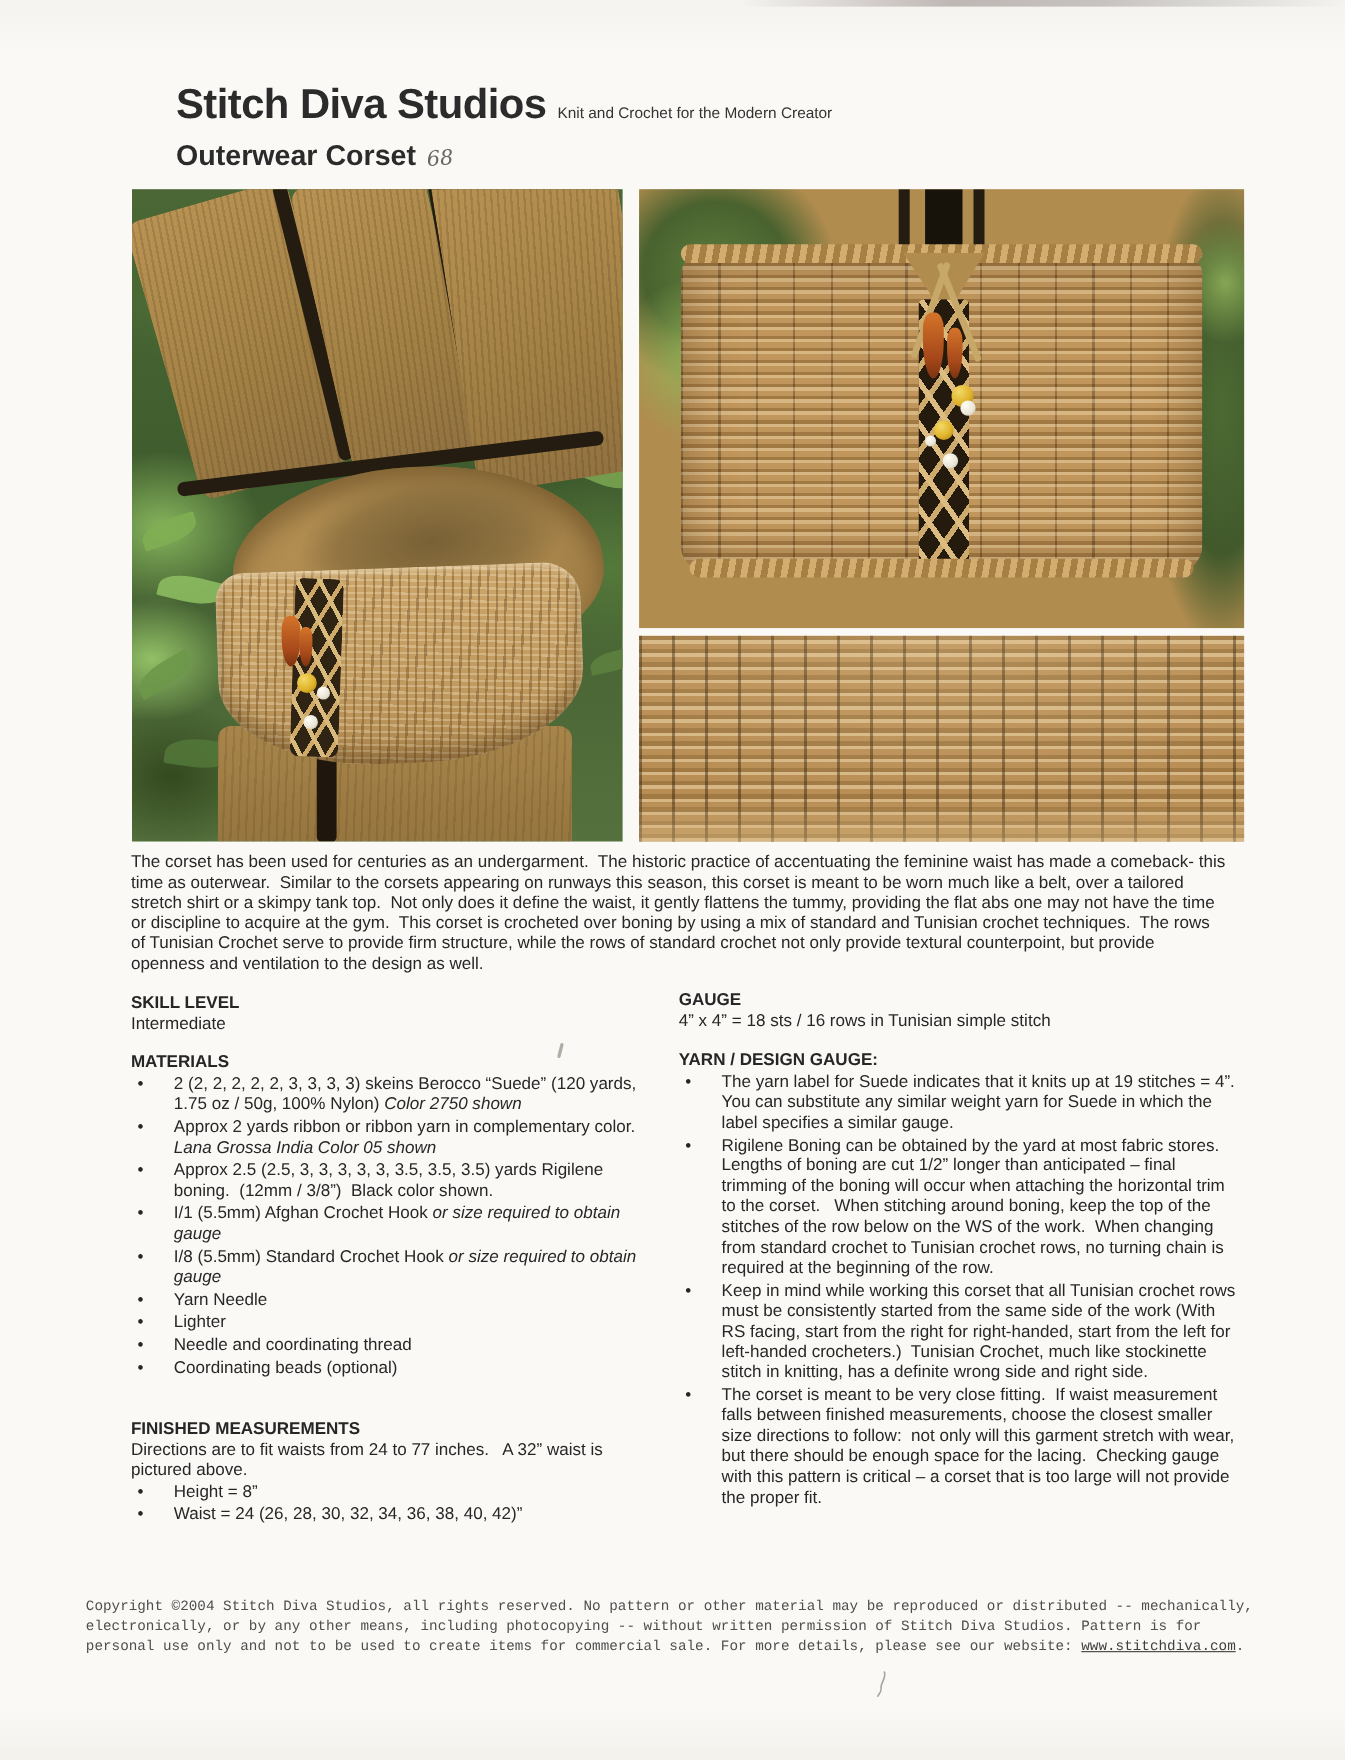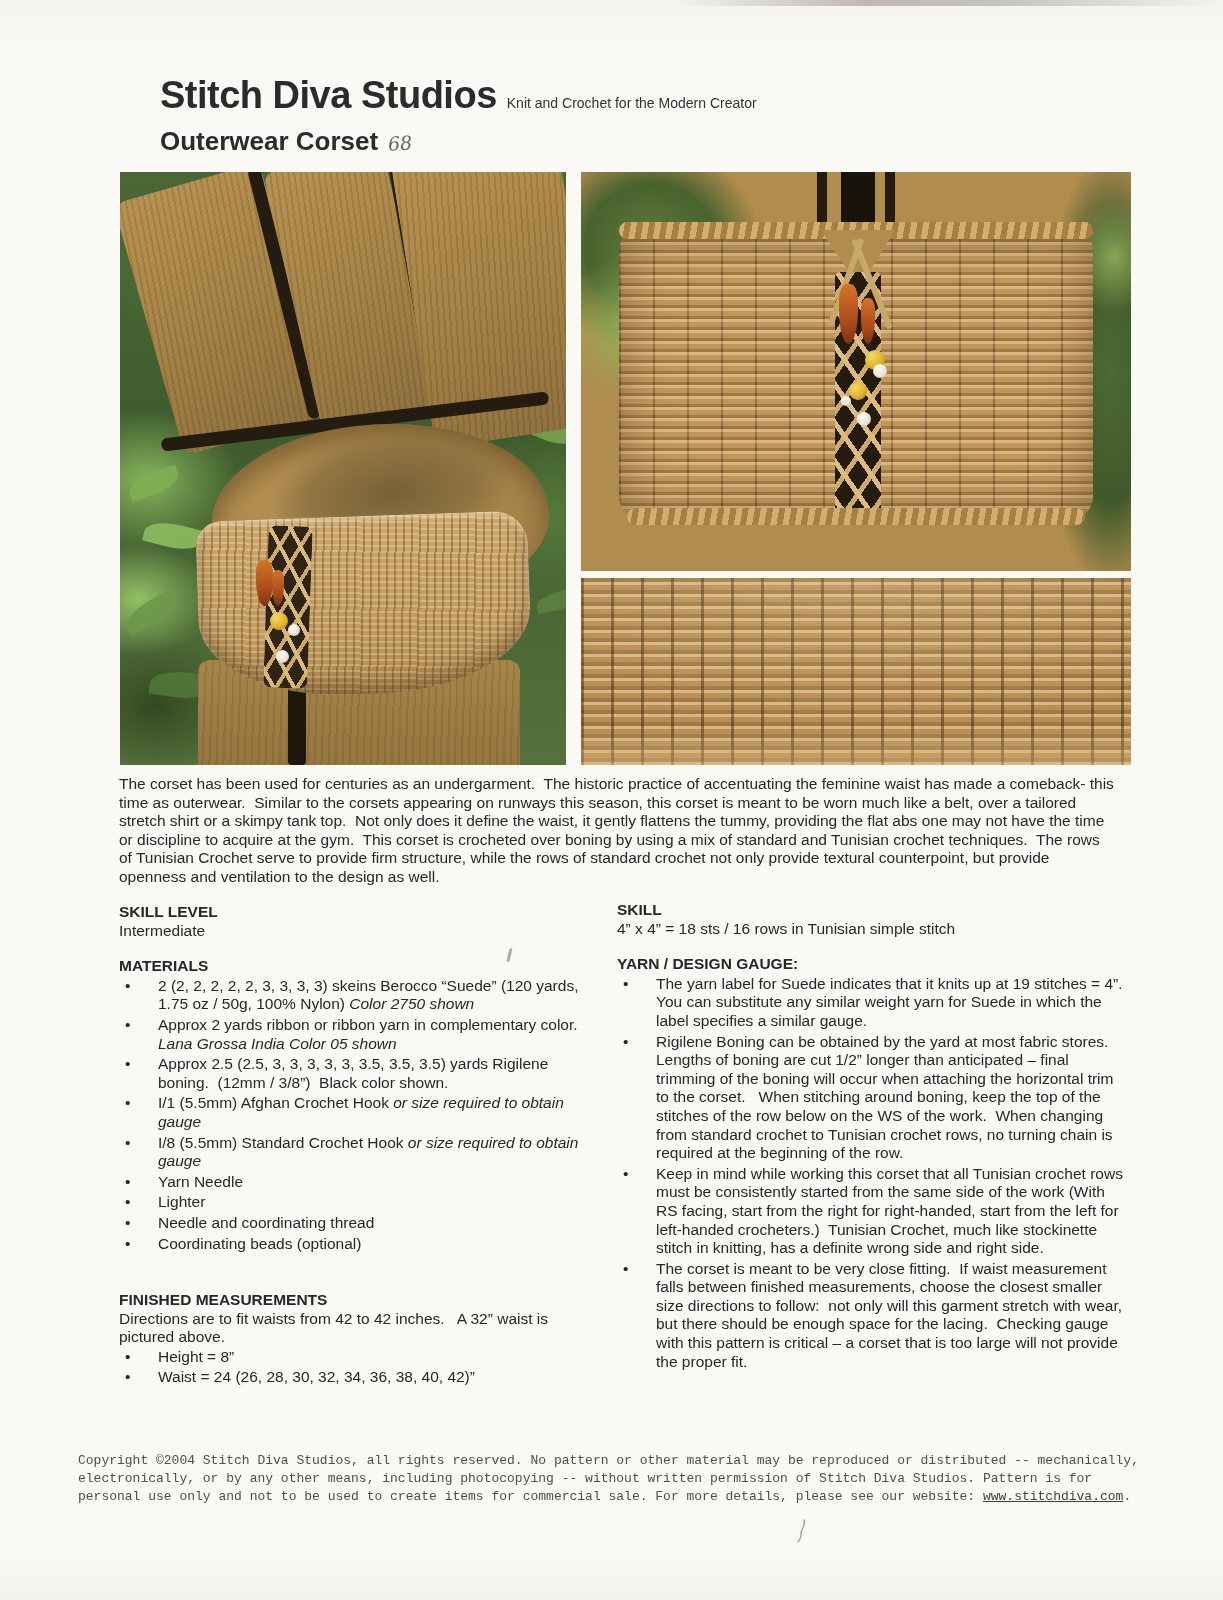--- a/index.html
+++ b/index.html
@@ -273,35 +273,35 @@
           <span class="dot">•</span>
           <span class="bt"><span>Needle and coordinating thread</span></span>
         </li>
       <li class="bullet">
           <span class="dot">•</span>
           <span class="bt"><span>Coordinating beads (optional)</span></span>
         </li>
     </ul>
     <div class="gap-md"></div>
     <h2>FINISHED MEASUREMENTS</h2>
-    <p class="plain">Directions are to fit waists from 42 to 42 inches.   A 32” waist is pictured above.</p>
+    <p class="plain">Directions are to fit waists from 24 to 77 inches.   A 32” waist is pictured above.</p>
     <ul class="blist">
       <li class="bullet">
           <span class="dot">•</span>
           <span class="bt">Height = 8”</span>
         </li>
       <li class="bullet">
           <span class="dot">•</span>
           <span class="bt">Waist = 24 (26, 28, 30, 32, 34, 36, 38, 40, 42)”</span>
         </li>
     </ul>
   </div>
 
   <div class="col col-right">
-    <h2>SKILL</h2>
+    <h2>GAUGE</h2>
     <p class="plain">4” x 4” = 18 sts / 16 rows in Tunisian simple stitch</p>
     <div class="gap-sm"></div>
     <h2>YARN / DESIGN GAUGE:</h2>
     <ul class="blist">
       <li class="bullet">
           <span class="dot">•</span>
           <span class="bt">The yarn label for Suede indicates that it knits up at 19 stitches = 4”.  You can substitute any similar weight yarn for Suede in which the label specifies a similar gauge.</span>
         </li>
       <li class="bullet">
           <span class="dot">•</span>

